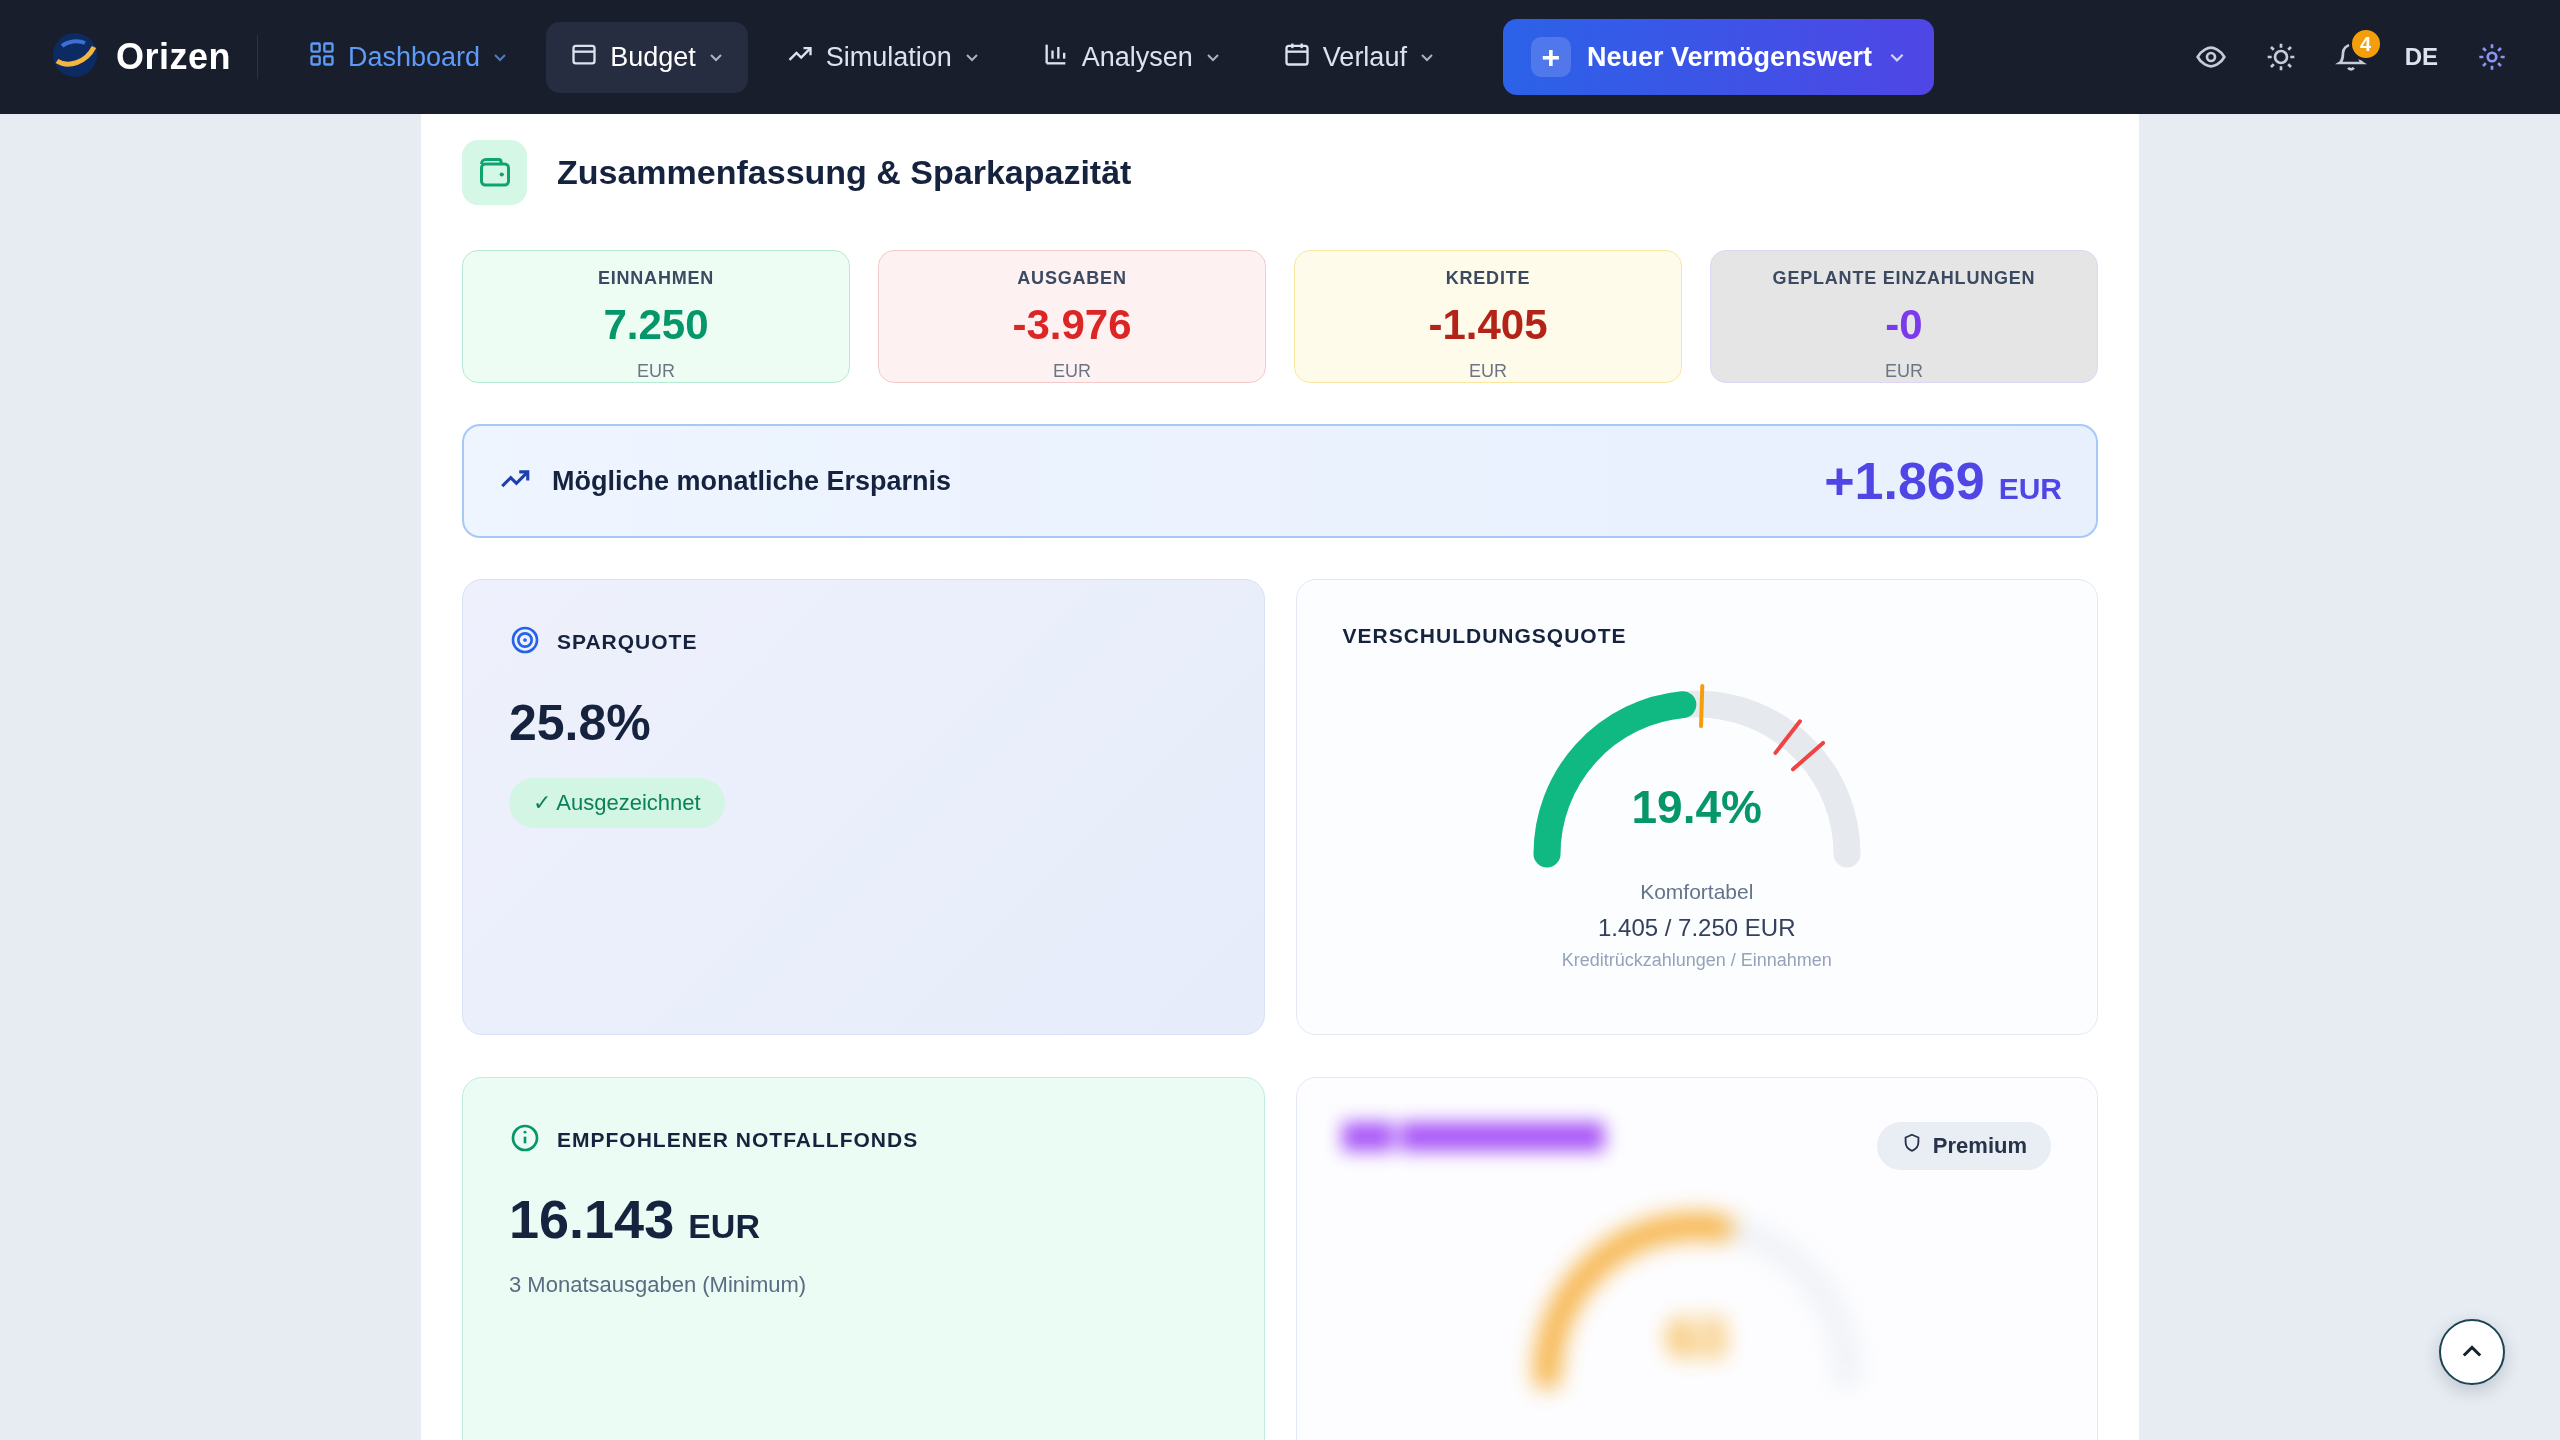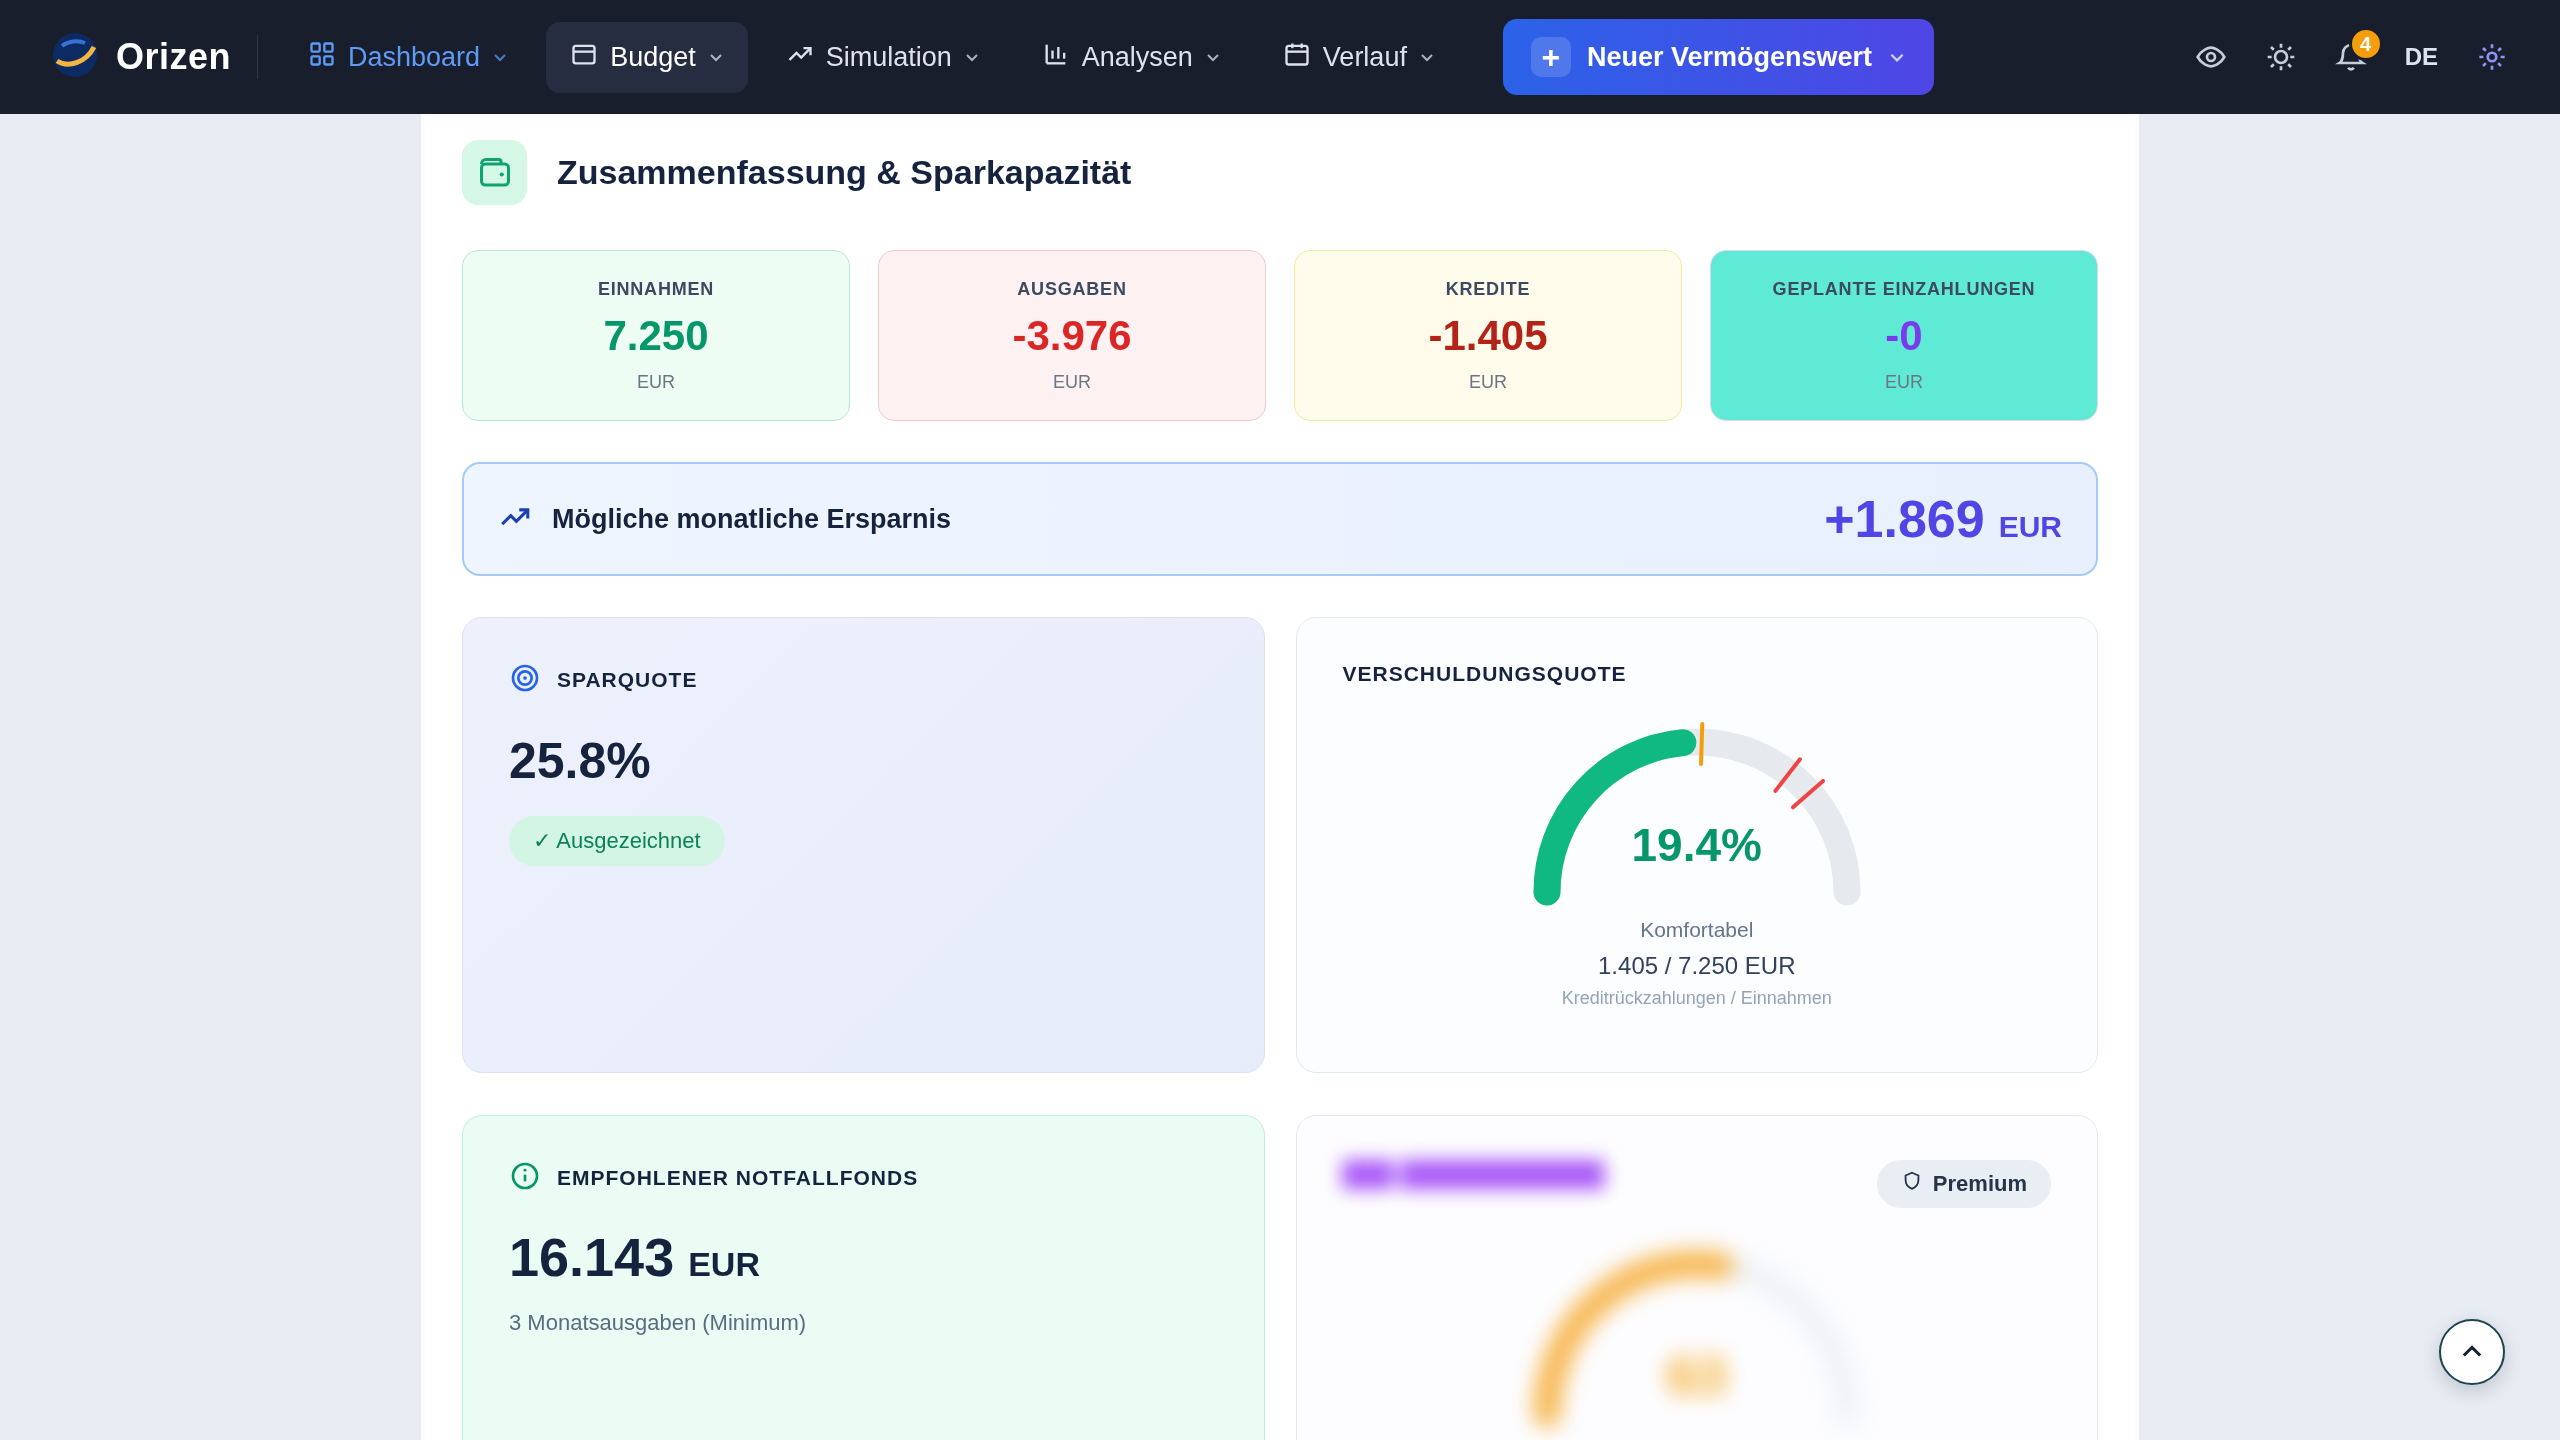--- a/index.html
+++ b/index.html
@@ -35,28 +35,28 @@
 
   
   .panel { width:1718px; height:1326px; margin:0 auto; background:#ffffff; padding:26px 41px 0 41px; overflow:hidden; }
 
   .page-header { display:flex; align-items:center; gap:30px; }
   .header-icon { width:65px; height:65px; border-radius:16px; background:#d5f7e6; display:flex; align-items:center; justify-content:center; }
   .page-title { font-size:34px; font-weight:bold; color:#16233f; }
 
   
   .stats { display:grid; grid-template-columns:repeat(4,1fr); gap:28px; margin-top:45px; }
-  .stat { height:171px; border-radius:16px; border:1.5px solid; display:flex; flex-direction:column; align-items:center; justify-content:center; gap:12px; }
+  .stat { height:133px; border-radius:16px; border:1.5px solid; display:flex; flex-direction:column; align-items:center; justify-content:flex-end; gap:12px; }
   .stat .s-label { font-size:18px; font-weight:bold; letter-spacing:.8px; color:#3c4a61; }
   .stat .s-value { font-size:42px; font-weight:bold; }
   .stat .s-cur { font-size:18px; color:#6b7685; }
   .stat.green  { background:#edfdf4; border-color:#b6ead2; } .stat.green  .s-value{ color:#059669; }
   .stat.red    { background:#fdf1f1; border-color:#f6c9c9; } .stat.red    .s-value{ color:#dc2626; }
   .stat.amber  { background:#fffbea; border-color:#fbe7a1; } .stat.amber  .s-value{ color:#b42318; }
-  .stat.purple { background:#5eead4; border-color:#ded6f8; } .stat.purple .s-value{ color:#7c3aed; }
+  .stat.purple { background:#e5e5e5; border-color:#ded6f8; } .stat.purple .s-value{ color:#7c3aed; }
 
   
   .banner { margin-top:41px; height:114px; border-radius:18px; border:2px solid #a7c9f8;
             background:linear-gradient(90deg,#eef5ff,#e8f0fe); display:flex; align-items:center;
             justify-content:space-between; padding:0 34px; }
   .banner-left { display:flex; align-items:center; gap:20px; }
   .banner-label { font-size:27px; font-weight:600; color:#16233f; }
   .banner-value { font-size:52px; font-weight:bold; color:#4f46e5; }
   .banner-cur { font-size:30px; font-weight:600; color:#4f46e5; margin-left:14px; }
 

